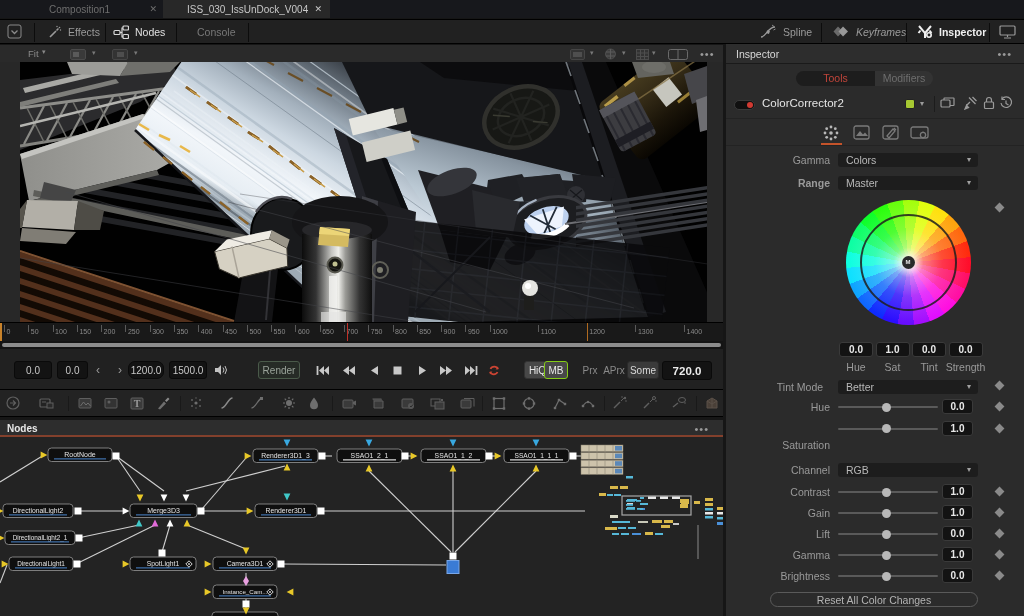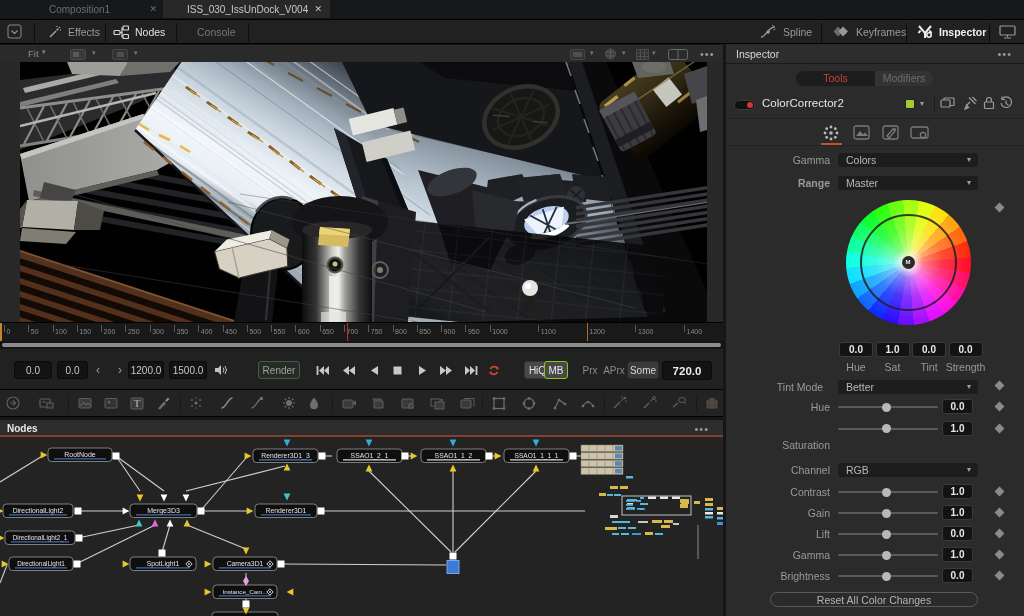--- a/index.html
+++ b/index.html
@@ -94,21 +94,21 @@
           <rect x="10" y="9.5" width="5.5" height="4" rx="1" fill="none" stroke="#d8d8d8" stroke-width="1.2"></rect>
           <path d="M7 7.5 h2 M9 7.5 V3 h1 M9 7.5 v4.5 h1" stroke="#d8d8d8" fill="none" stroke-width="1.2"></path>
         </svg>Nodes</div>
     <div class="tbtn" style="left:197px; color:#787878;">Console</div>
     <div class="tbtn" style="left:760px;"><svg width="17" height="15" viewBox="0 0 17 15">
           <path d="M1 13 C6 13 8 3 15 3" stroke="#9a9a9a" fill="none" stroke-width="1.3"></path>
           <rect x="6.6" y="6.6" width="3" height="3" fill="#9a9a9a" transform="rotate(20 8 8)"></rect>
           <path d="M12 1 l2 1.5 M13.5 6 l2-1" stroke="#8a8a8a"></path>
         </svg>Spline</div>
     <div style="position:absolute; left:821px; top:3px; width:1px; height:19px; background:#0c0c0c;"></div>
-      <div class="tbtn" style="left:833px;"><svg width="17" height="13" viewBox="0 0 17 13">
+      <div class="tbtn" style="left:833px;font-style:italic;"><svg width="17" height="13" viewBox="0 0 17 13">
           <path d="M5 1.5 L10 6.5 L5 11.5 L0.5 6.5 Z" fill="#6a6a6a"></path>
           <path d="M10 1.5 L15 6.5 L10 11.5 L5.5 6.5 Z" fill="#989898"></path>
         </svg>Keyframes</div>
     <div style="position:absolute; left:906px; top:3px; width:1px; height:19px; background:#0c0c0c;"></div>
       <div style="position:absolute; left:989px; top:3px; width:1px; height:19px; background:#0c0c0c;"></div>
     <div class="tbtn" style="left:917px; color:#f0f0f0; font-weight:bold;"><svg width="16" height="14" viewBox="0 0 16 14">
           <path d="M2 1 L8 8 L8 13 M14 1 L8.5 7.5" stroke="#f0f0f0" stroke-width="2" fill="none"></path>
           <path d="M3.5 5.5 L1.5 8 M12.5 5.5 L14.5 8" stroke="#f0f0f0" stroke-width="2" fill="none"></path>
           <circle cx="12" cy="10" r="2.2" fill="none" stroke="#f0f0f0" stroke-width="1.6"></circle>
         </svg>Inspector</div>
@@ -534,21 +534,21 @@
   </div>
   <div id="scroll">
       <div class="bar"></div>
     </div>
 
   <div id="transport">
     <div class="tbox" style="left:14px; width:38px;">0.0</div>
     <div class="tbox" style="left:57px; width:31px;">0.0</div>
     <div class="pbtn" style="left:92px; width:12px; color:#9a9a9a;">‹</div>
     <div class="pbtn" style="left:114px; width:12px; color:#9a9a9a;">›</div>
-    <div class="tbox" style="left:128px; width:36px;">1200.0</div>
+    <div class="tbox" style="left:128px; width:36px;border-radius:7px;">1200.0</div>
     <div class="tbox" style="left:169px; width:38px;">1500.0</div>
     <div class="pbtn" style="left:213px; width:16px;">
         <svg width="14" height="12" viewBox="0 0 14 12">
           <path d="M1 4 h3 l3-3 v10 l-3-3 h-3 z" fill="#c2c2c2"></path>
           <path d="M9 3.5 q2 2.5 0 5 M11 2 q3 4 0 8" stroke="#c2c2c2" fill="none"></path>
         </svg>
       </div>
     <div class="tbox" style="left:258px; width:42px; background:#262b26; border:1px solid #4a5a4a; color:#9aa39a;">Render</div>
     <div class="pbtn" style="left:314px; width:18px;">
         <svg width="14" height="11" viewBox="0 0 14 11">

